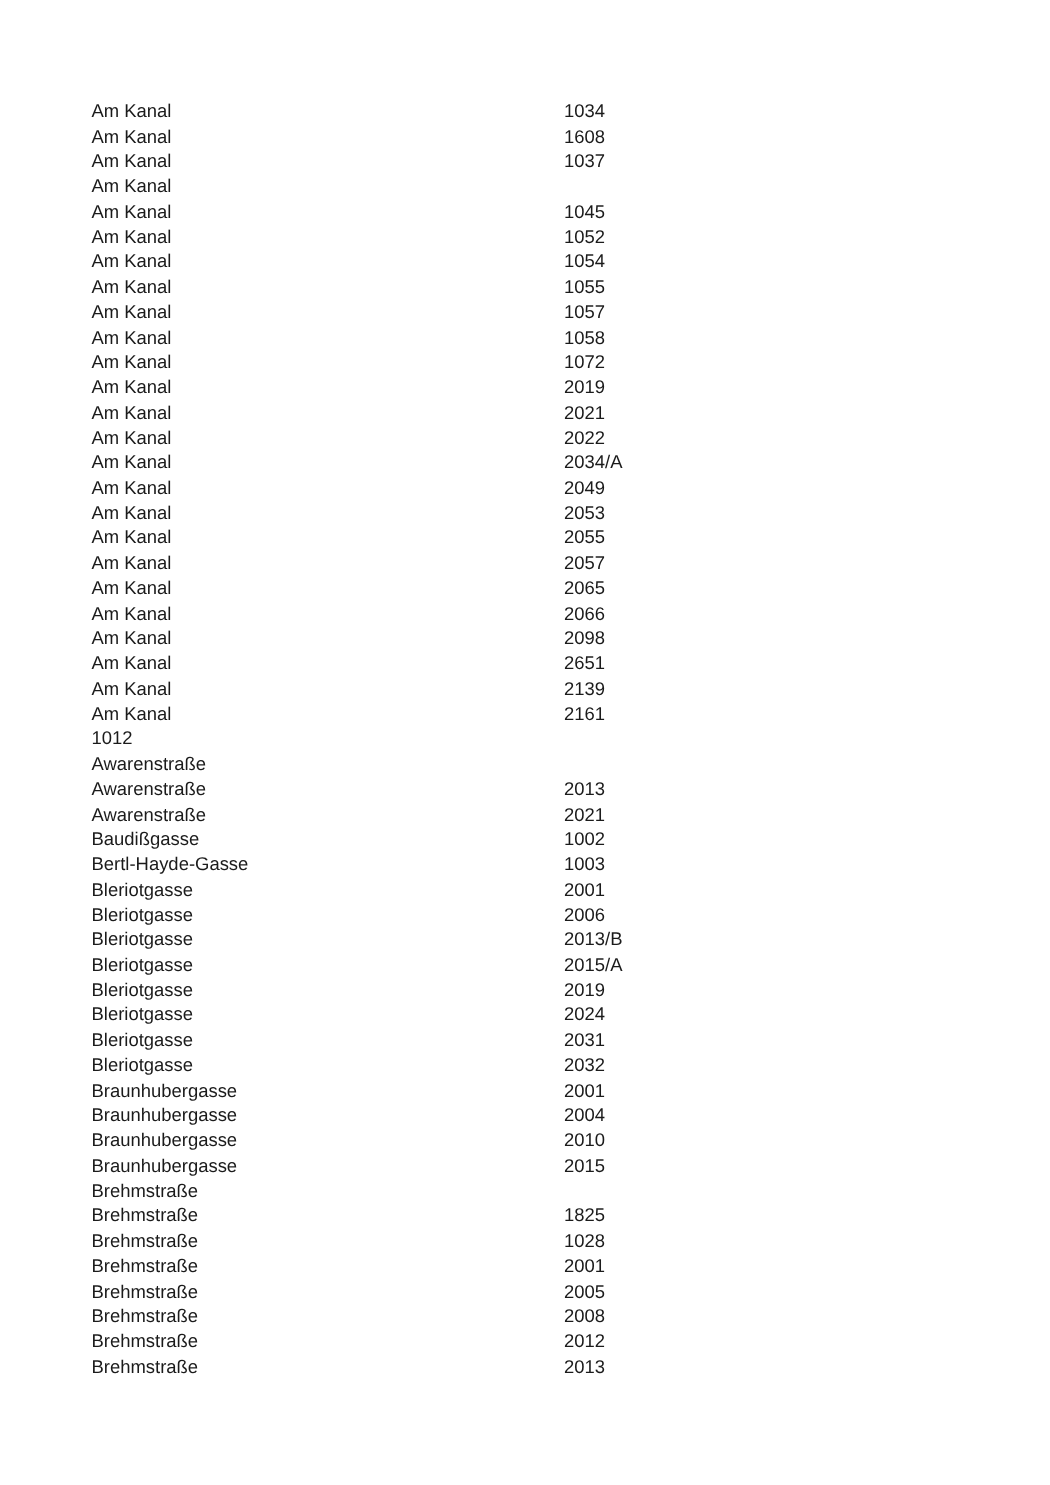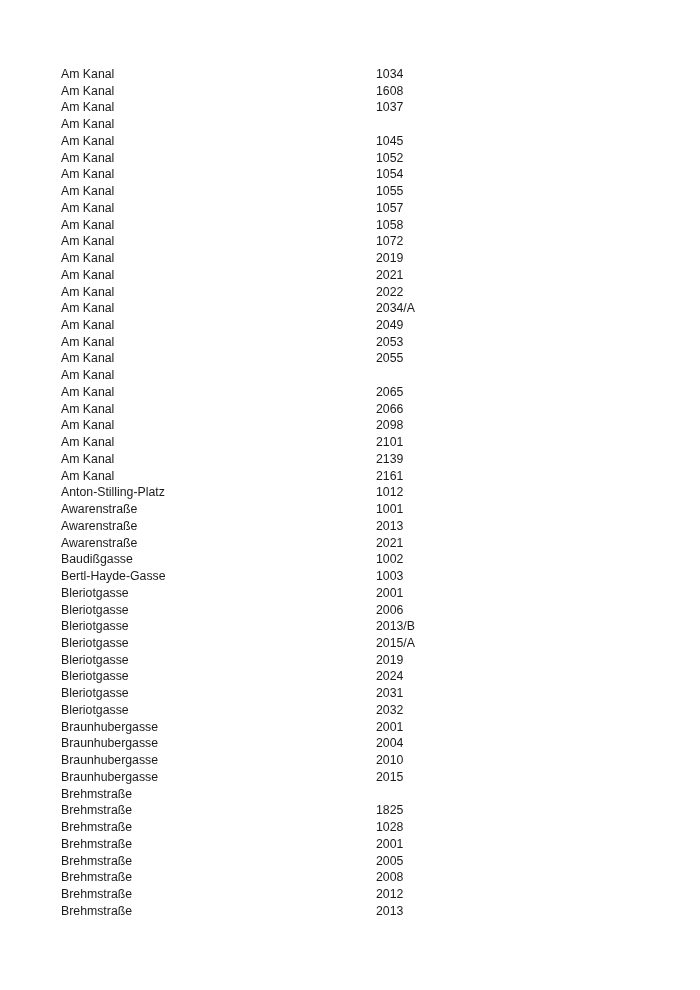--- a/index.html
+++ b/index.html
@@ -125,60 +125,59 @@
       <span class="number">2053</span>
     </div>
 
     <div class="row">
       <span class="street">Am Kanal</span>
       <span class="number">2055</span>
     </div>
 
     <div class="row">
       <span class="street">Am Kanal</span>
+      <span class="number">2057</span>
     </div>
 
     <div class="row">
       <span class="street">Am Kanal</span>
       <span class="number">2065</span>
     </div>
 
     <div class="row">
       <span class="street">Am Kanal</span>
       <span class="number">2066</span>
     </div>
 
     <div class="row">
       <span class="street">Am Kanal</span>
       <span class="number">2098</span>
     </div>
 
     <div class="row">
       <span class="street">Am Kanal</span>
-      <span class="number">2101</span>
+      <span class="number">2651</span>
     </div>
 
     <div class="row">
       <span class="street">Am Kanal</span>
       <span class="number">2139</span>
     </div>
 
     <div class="row">
       <span class="street">Am Kanal</span>
       <span class="number">2161</span>
     </div>
 
     <div class="row">
-      <span class="street">Anton-Stilling-Platz</span>
       <span class="number">1012</span>
     </div>
 
     <div class="row">
       <span class="street">Awarenstraße</span>
-      <span class="number">1001</span>
     </div>
 
     <div class="row">
       <span class="street">Awarenstraße</span>
       <span class="number">2013</span>
     </div>
 
     <div class="row">
       <span class="street">Awarenstraße</span>
       <span class="number">2021</span>

